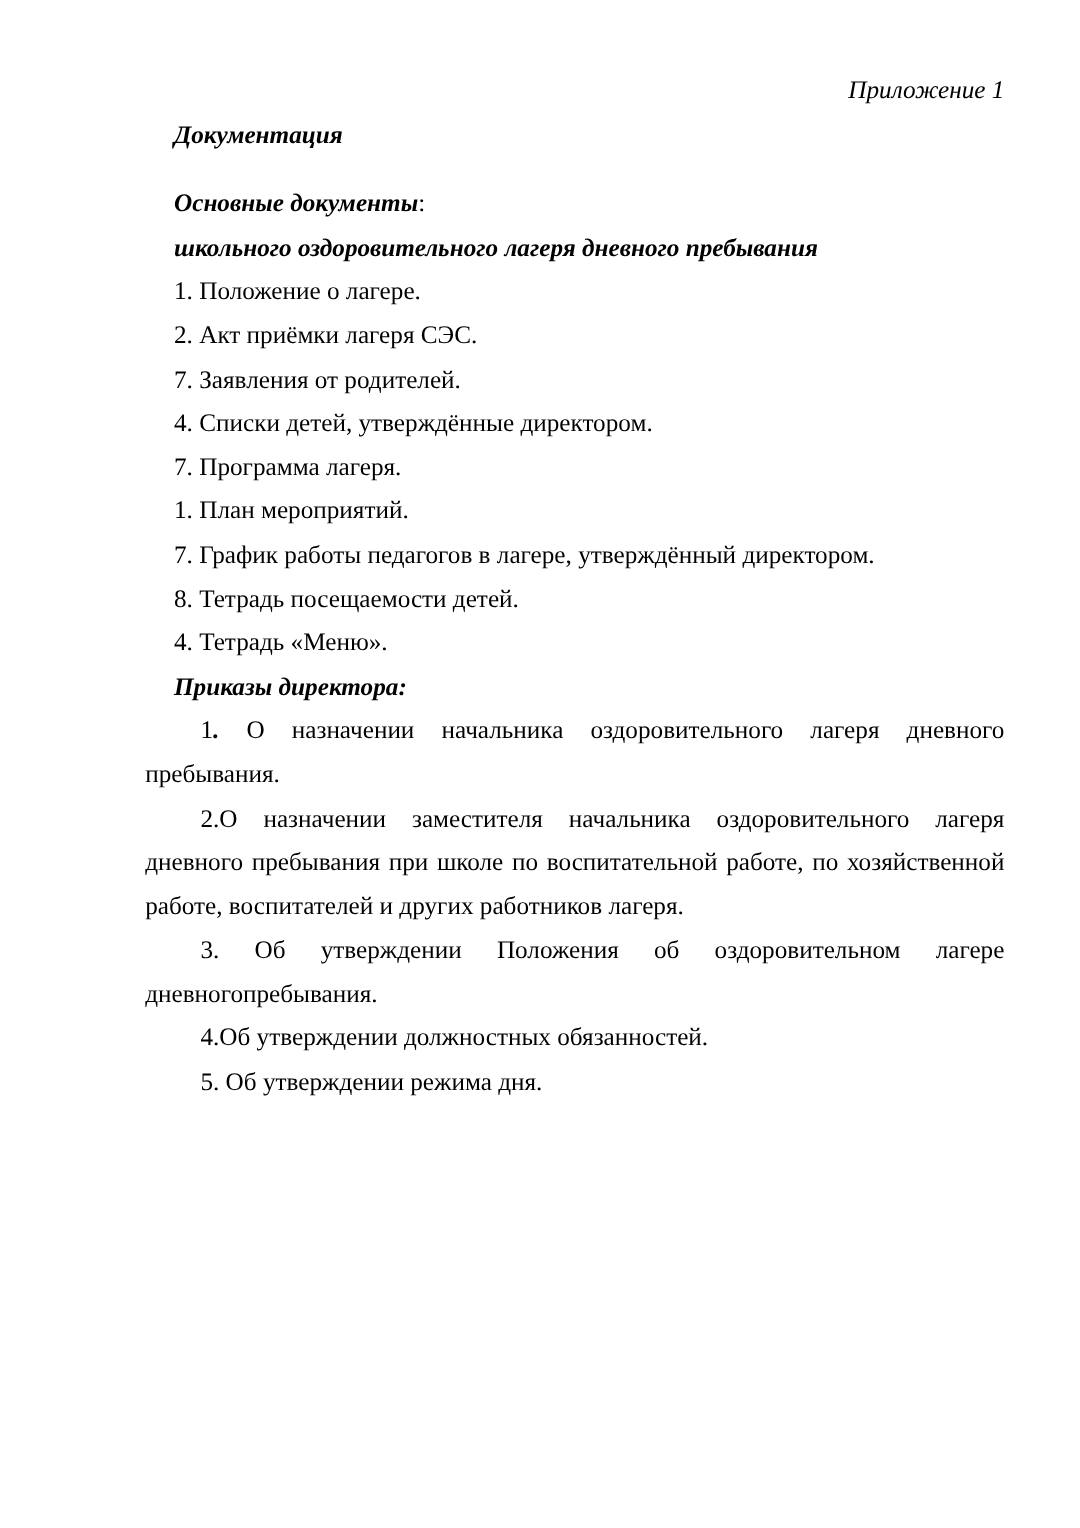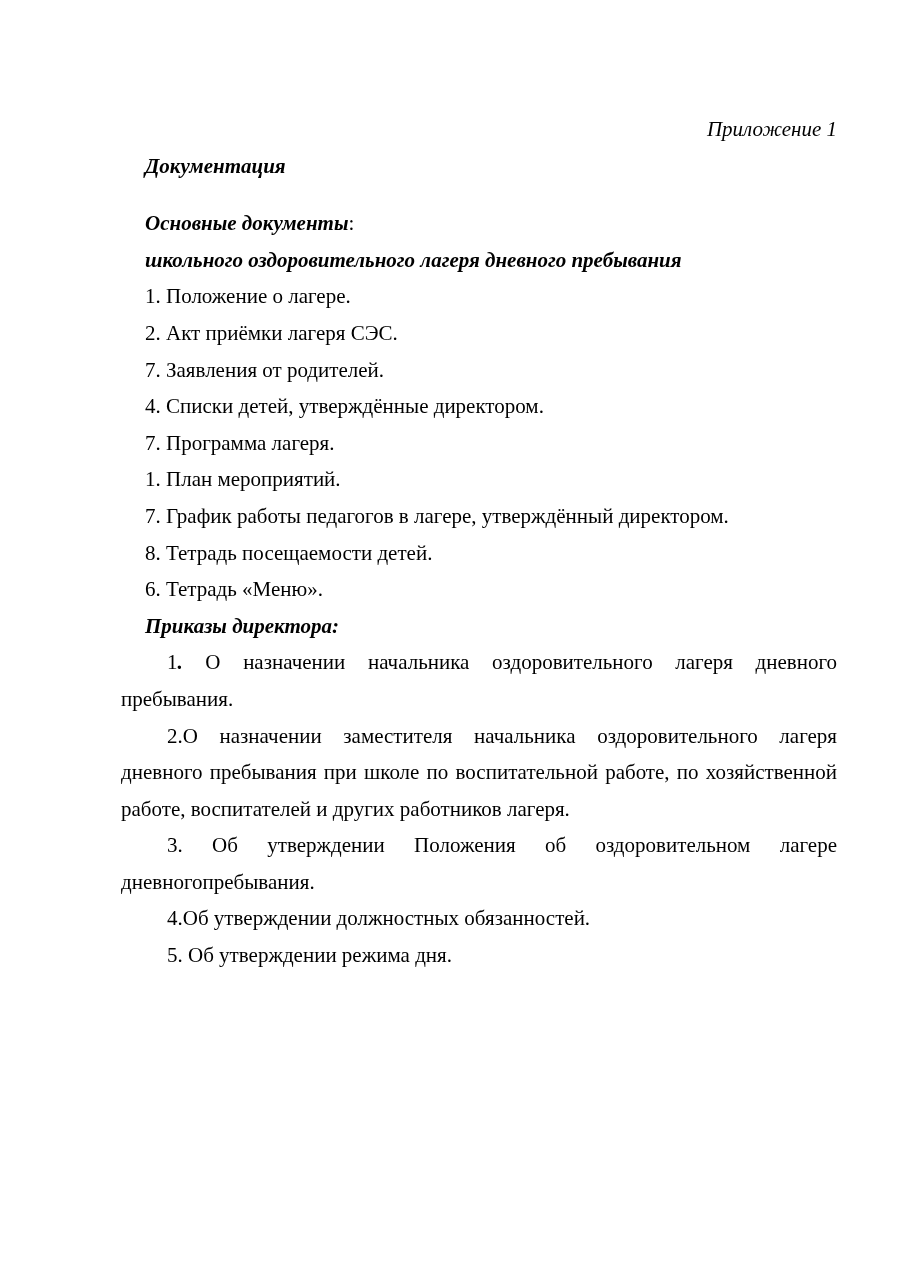--- a/index.html
+++ b/index.html
@@ -12,21 +12,21 @@
     height: 1273px;
     overflow: hidden;
     color: #000000;
     font-family: "Liberation Serif", "DejaVu Serif", serif;
     font-size: 21px;
   }
   .page {
     box-sizing: border-box;
     width: 900px;
     height: 1273px;
-    padding: 111px 63px 0 121px;
+    padding: 57px 63px 0 121px;
     background: #ffffff;
   }
   .page p {
     margin: 0;
     line-height: 36.6px;
   }
   .annex {
     text-align: right;
     font-style: italic;
   }
@@ -58,21 +58,21 @@
   <p class="head b">школьного оздоровительного лагеря дневного пребывания</p>
 
   <p class="item">1. Положение о лагере.</p>
   <p class="item">2. Акт приёмки лагеря СЭС.</p>
   <p class="item">7. Заявления от родителей.</p>
   <p class="item">4. Списки детей, утверждённые директором.</p>
   <p class="item">7. Программа лагеря.</p>
   <p class="item">1. План мероприятий.</p>
   <p class="item">7. График работы педагогов в лагере, утверждённый директором.</p>
   <p class="item">8. Тетрадь посещаемости детей.</p>
-  <p class="item">6. Тетрадь «Меню».</p>
+  <p class="item">4. Тетрадь «Меню».</p>
 
   <p class="head b">Приказы директора:</p>
 
   <p class="par"><span>1</span><span class="b">.</span><span> О назначении начальника оздоровительного лагеря дневного пребывания.</span></p>
 
   <p class="par"><span>2</span><span>.</span><span>О назначении заместителя начальника оздоровительного лагеря дневного пребывания при школе по воспитательной работе, по хозяйственной работе, воспитателей и других работников лагеря.</span></p>
 
   <p class="par"><span>3</span><span>.</span><span> Об утверждении Положения об оздоровительном лагере дневногопребывания.</span></p>
 
   <p class="par"><span>4</span><span>.</span><span>Об утверждении должностных обязанностей.</span></p>

